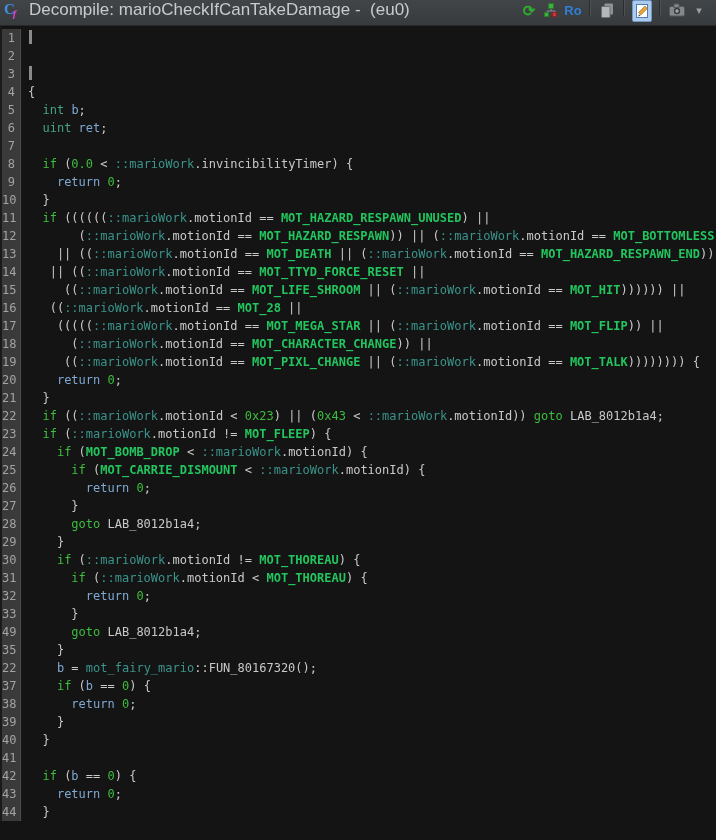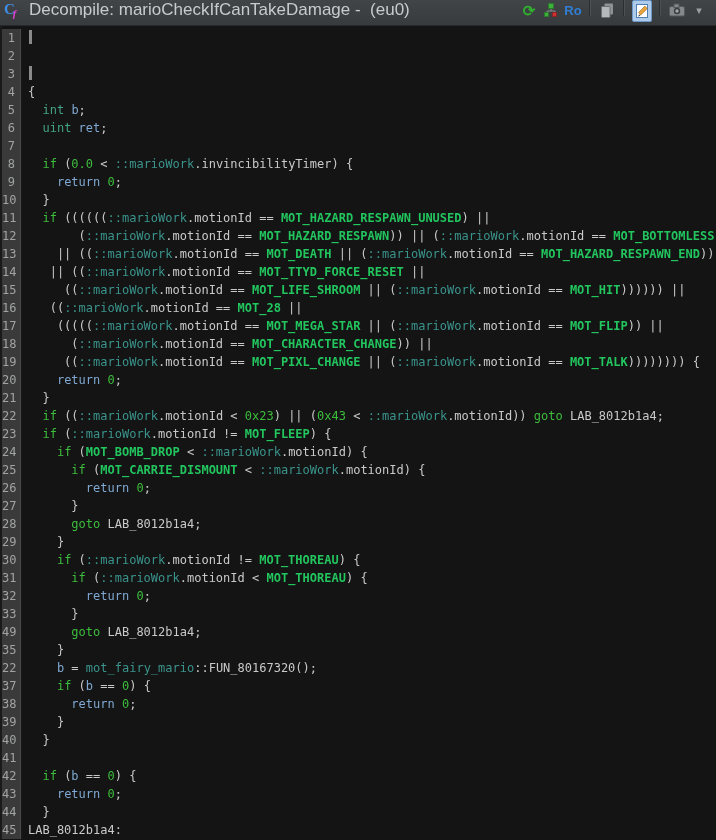--- a/index.html
+++ b/index.html
@@ -268,19 +268,15 @@
         <span class="src"><span class="p">  </span><span class="k">if</span><span class="p"> (</span><span class="b">b</span><span class="p"> == </span><span class="k">0</span><span class="p">) {</span></span>
       </div>
       <div class="row">
         <span class="ln">43</span>
         <span class="src"><span class="p">    </span><span class="b">return</span><span class="p"> </span><span class="k">0</span><span class="p">;</span></span>
       </div>
       <div class="row">
         <span class="ln">44</span>
         <span class="src"><span class="p">  }</span></span>
       </div>
-      <div class="row">
-        <span class="ln">45</span>
-        <span class="src"><span class="p">LAB_8012b1a4:</span></span>
-      </div>
     </div>
 
 </div>
 
 </body></html>

